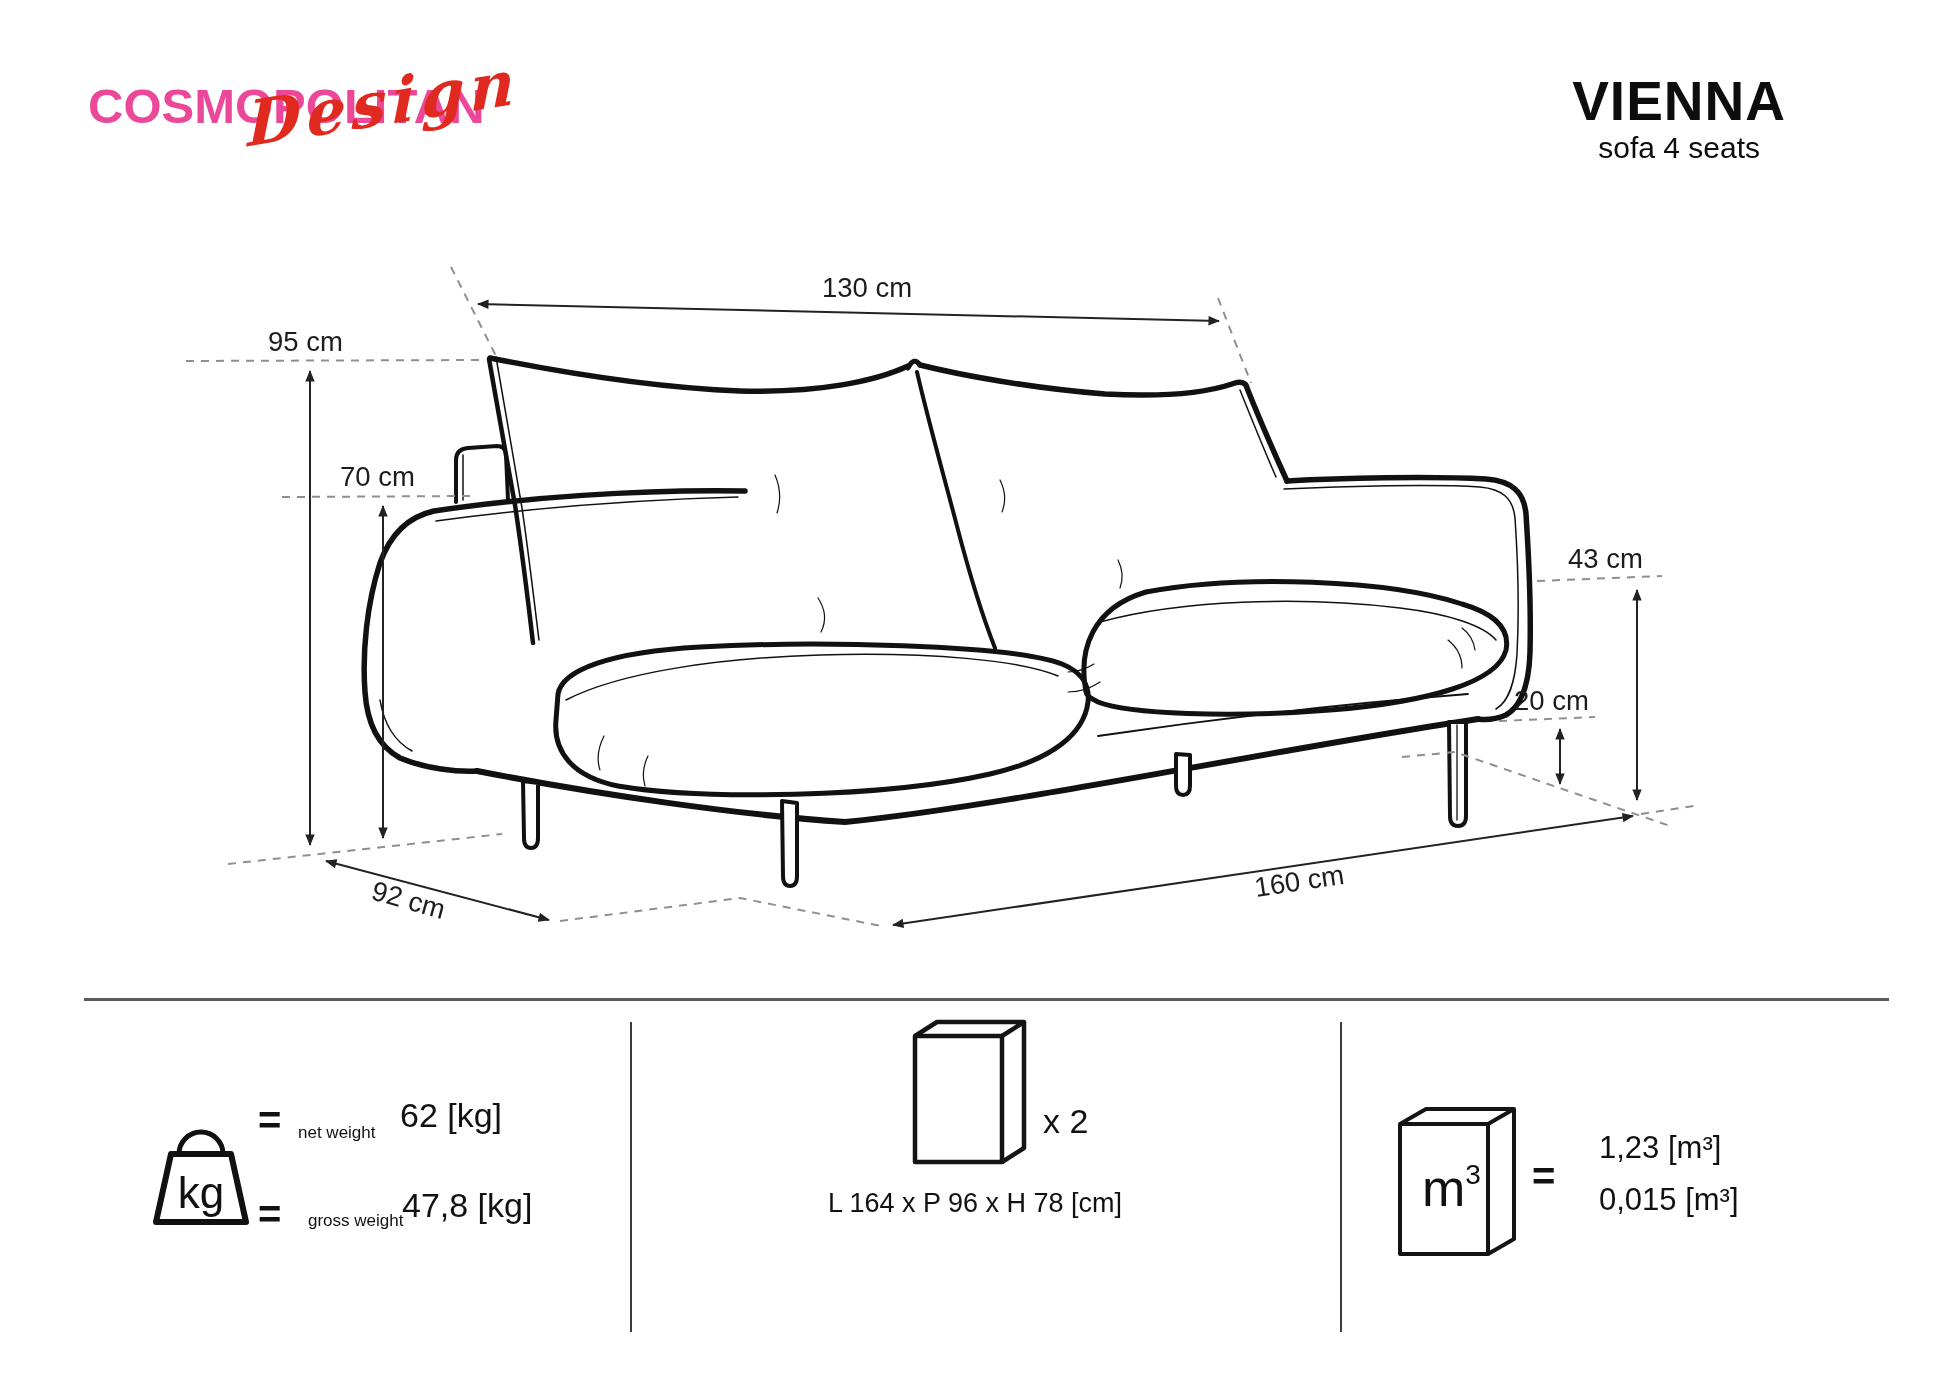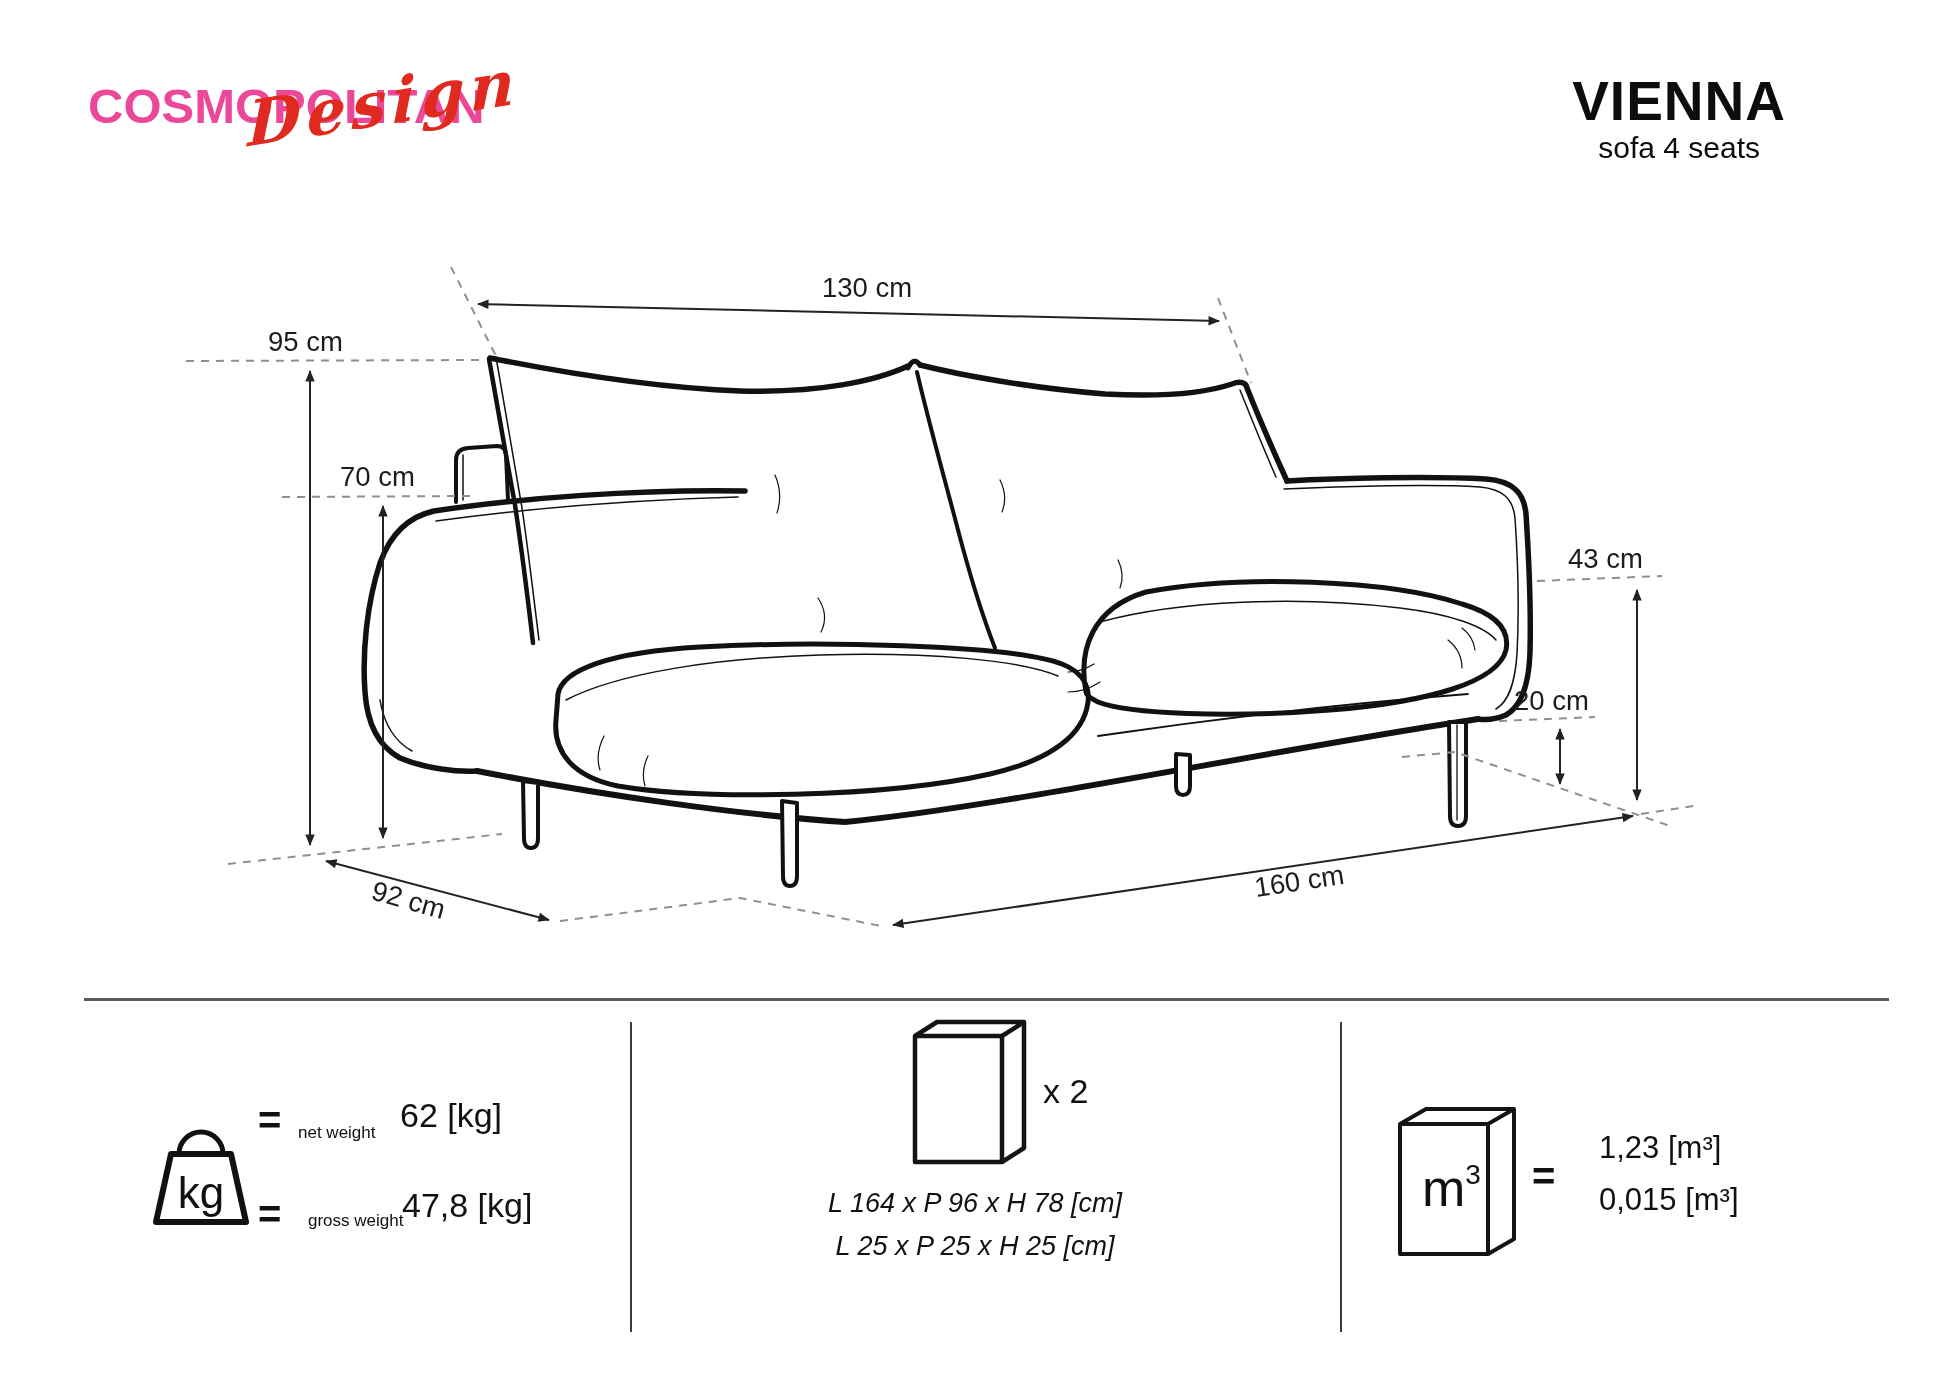--- a/index.html
+++ b/index.html
@@ -163,24 +163,23 @@
 <div class="abs small-label" style="left:298px;top:1212px;margin-left:10px;">gross weight</div>
 <div class="abs big-val" style="left:402px;top:1188px;">47,8 [kg]</div>
 
 <svg class="abs" style="left:903px;top:1016px;" width="132" height="150" viewBox="0 0 132 150">
   <g fill="none" stroke="#141414" stroke-width="4.5" stroke-linejoin="round">
     <path d="M12,20 H99 V146 H12 Z"></path>
     <path d="M12,20 L34,6 L121,6 L99,20"></path>
     <path d="M121,6 L121,132 L99,146"></path>
   </g>
 </svg>
-<div class="abs pack-count" style="left:1043px;top:1074px;">x 2</div>
-<div class="abs pack-dims" style="left:780px;top:1182px;font-style:italic;">
+<div class="abs pack-count" style="left:1043px;top:1104px;">x 2</div>
+<div class="abs pack-dims" style="left:780px;top:1182px;">
   <div>L 164 x P 96 x H 78 [cm]</div>
-  <div>L 25 x P 25 x H 25 [cm]</div>
 </div>
 
 <svg class="abs" style="left:1390px;top:1100px;" width="132" height="158" viewBox="0 0 132 158">
   <g fill="none" stroke="#141414" stroke-width="4" stroke-linejoin="round">
     <path d="M10,24 H98 V154 H10 Z"></path>
     <path d="M10,24 L36,9 L124,9 L98,24"></path>
     <path d="M124,9 L124,139 L98,154"></path>
   </g>
   <text x="32" y="106" font-size="52" fill="#111"><tspan>m</tspan><tspan dy="-22" font-size="28">3</tspan></text>
 </svg>

